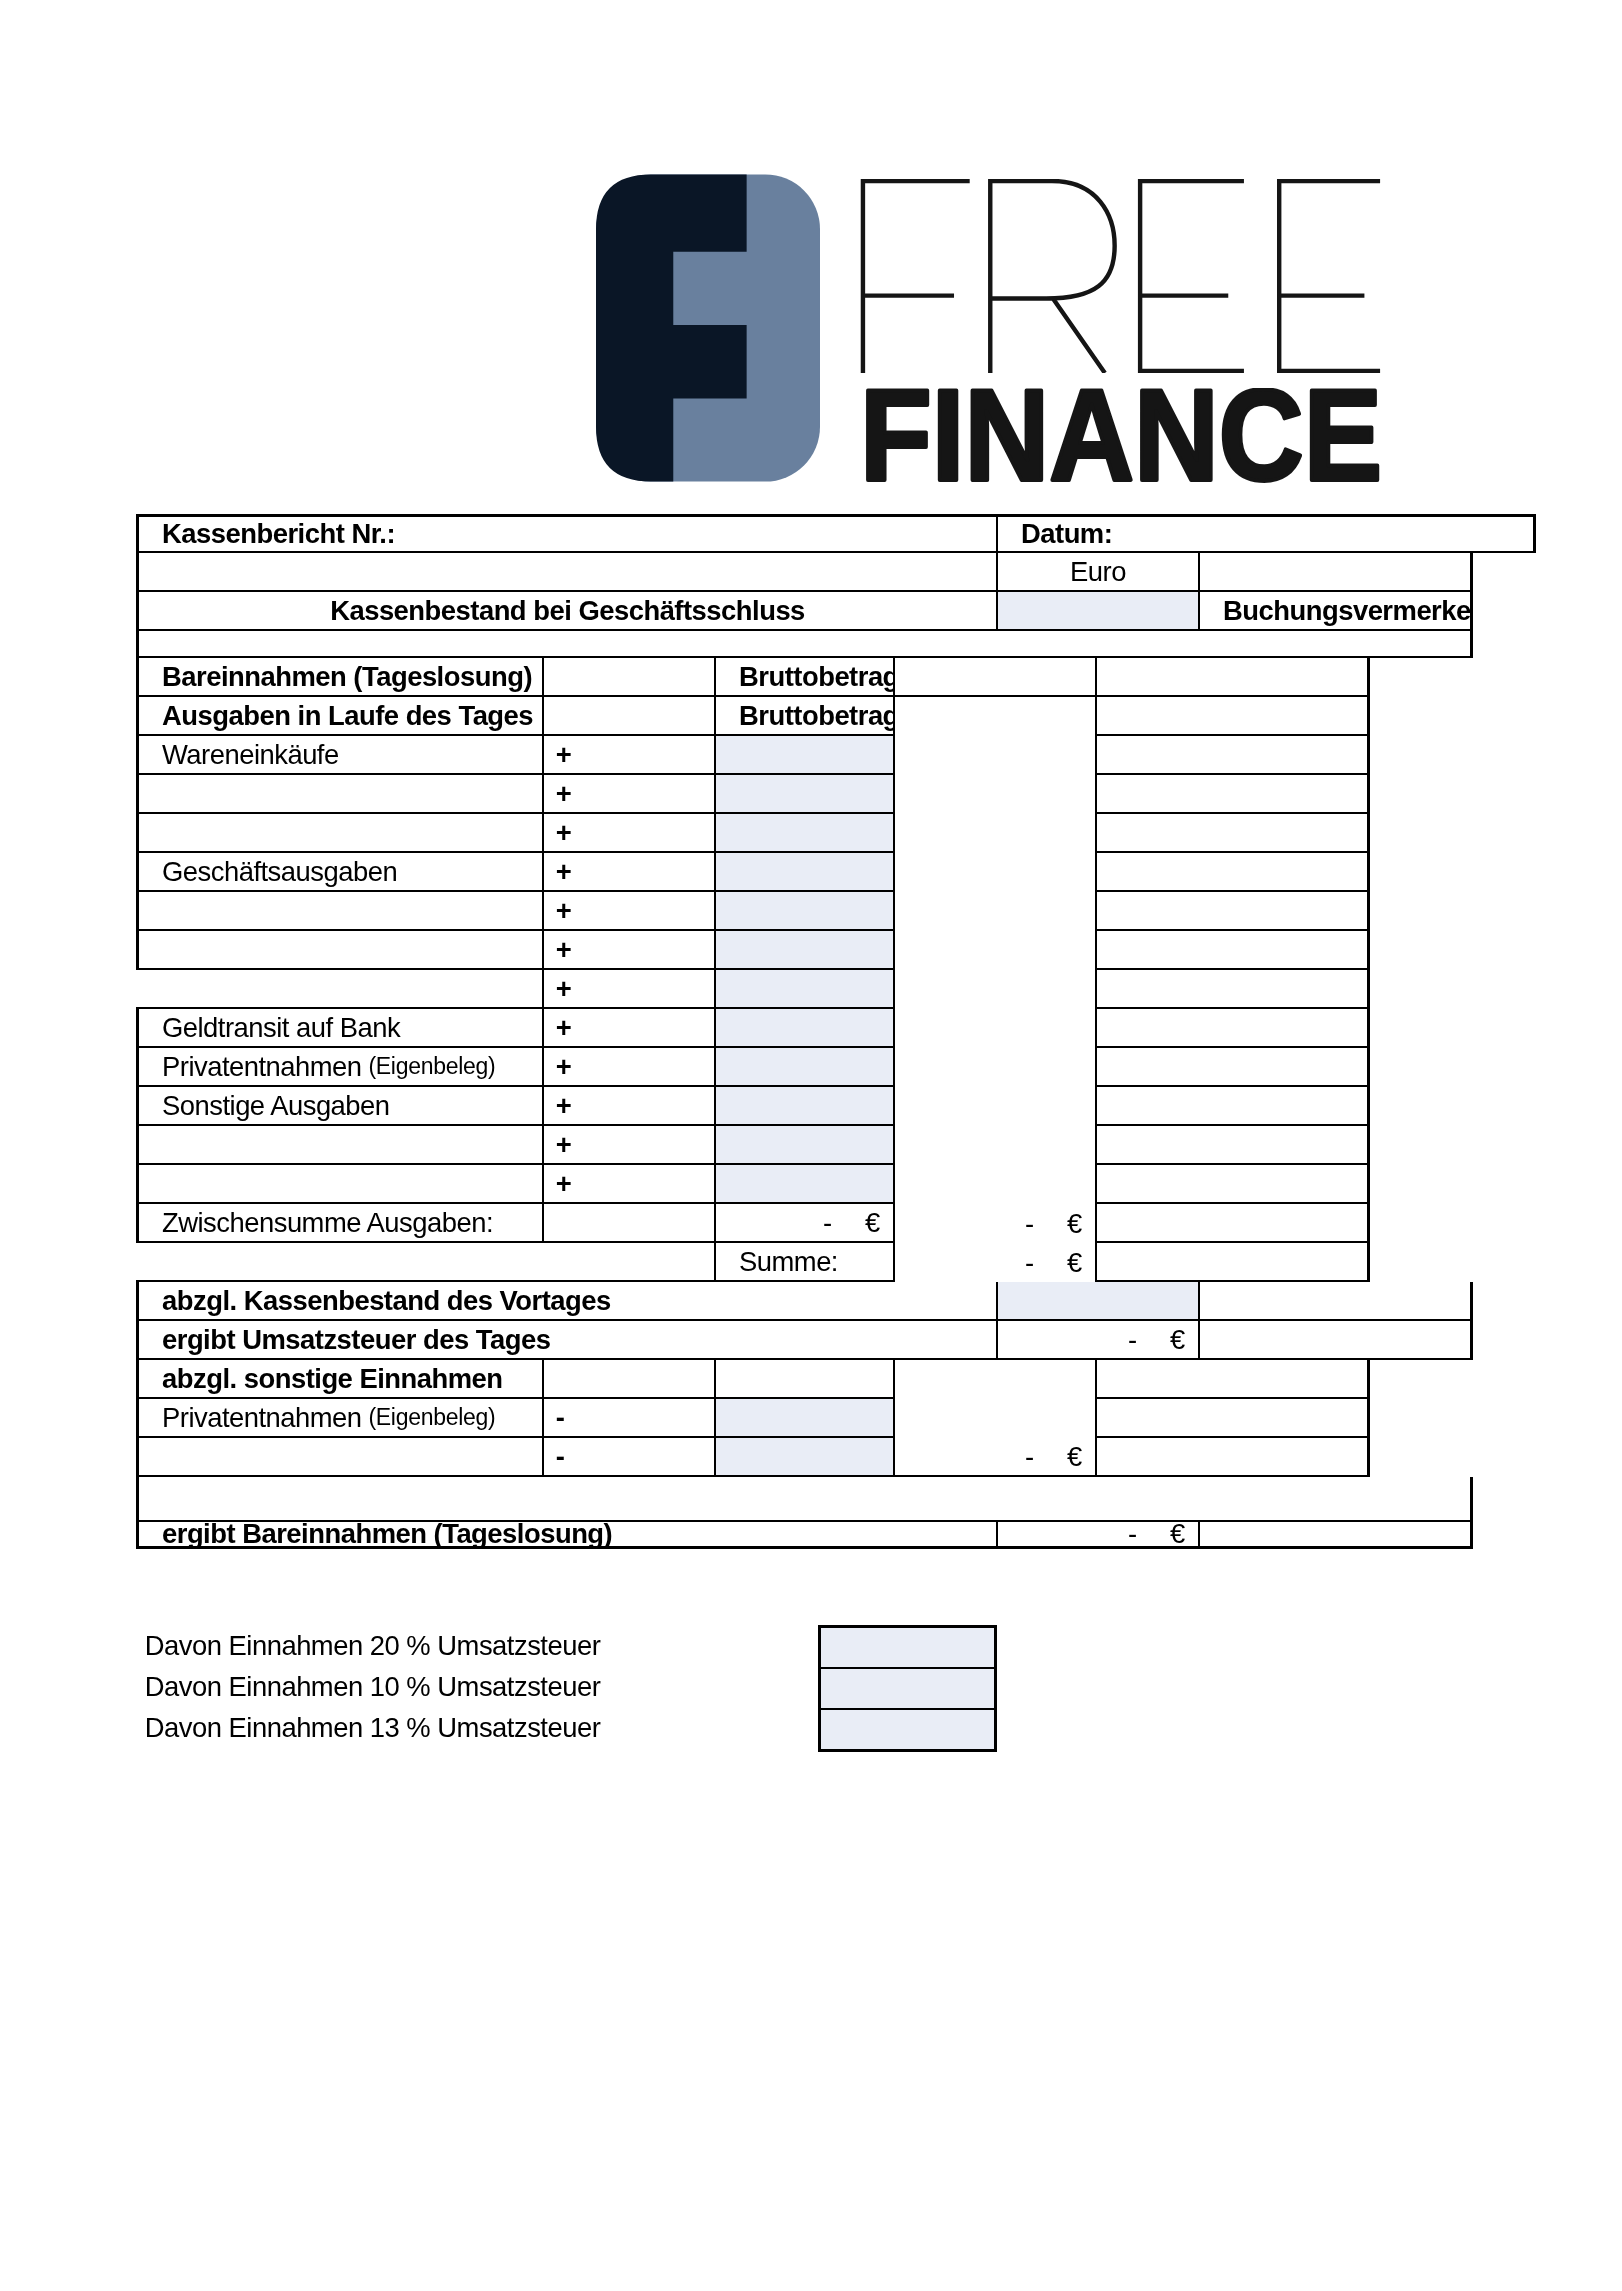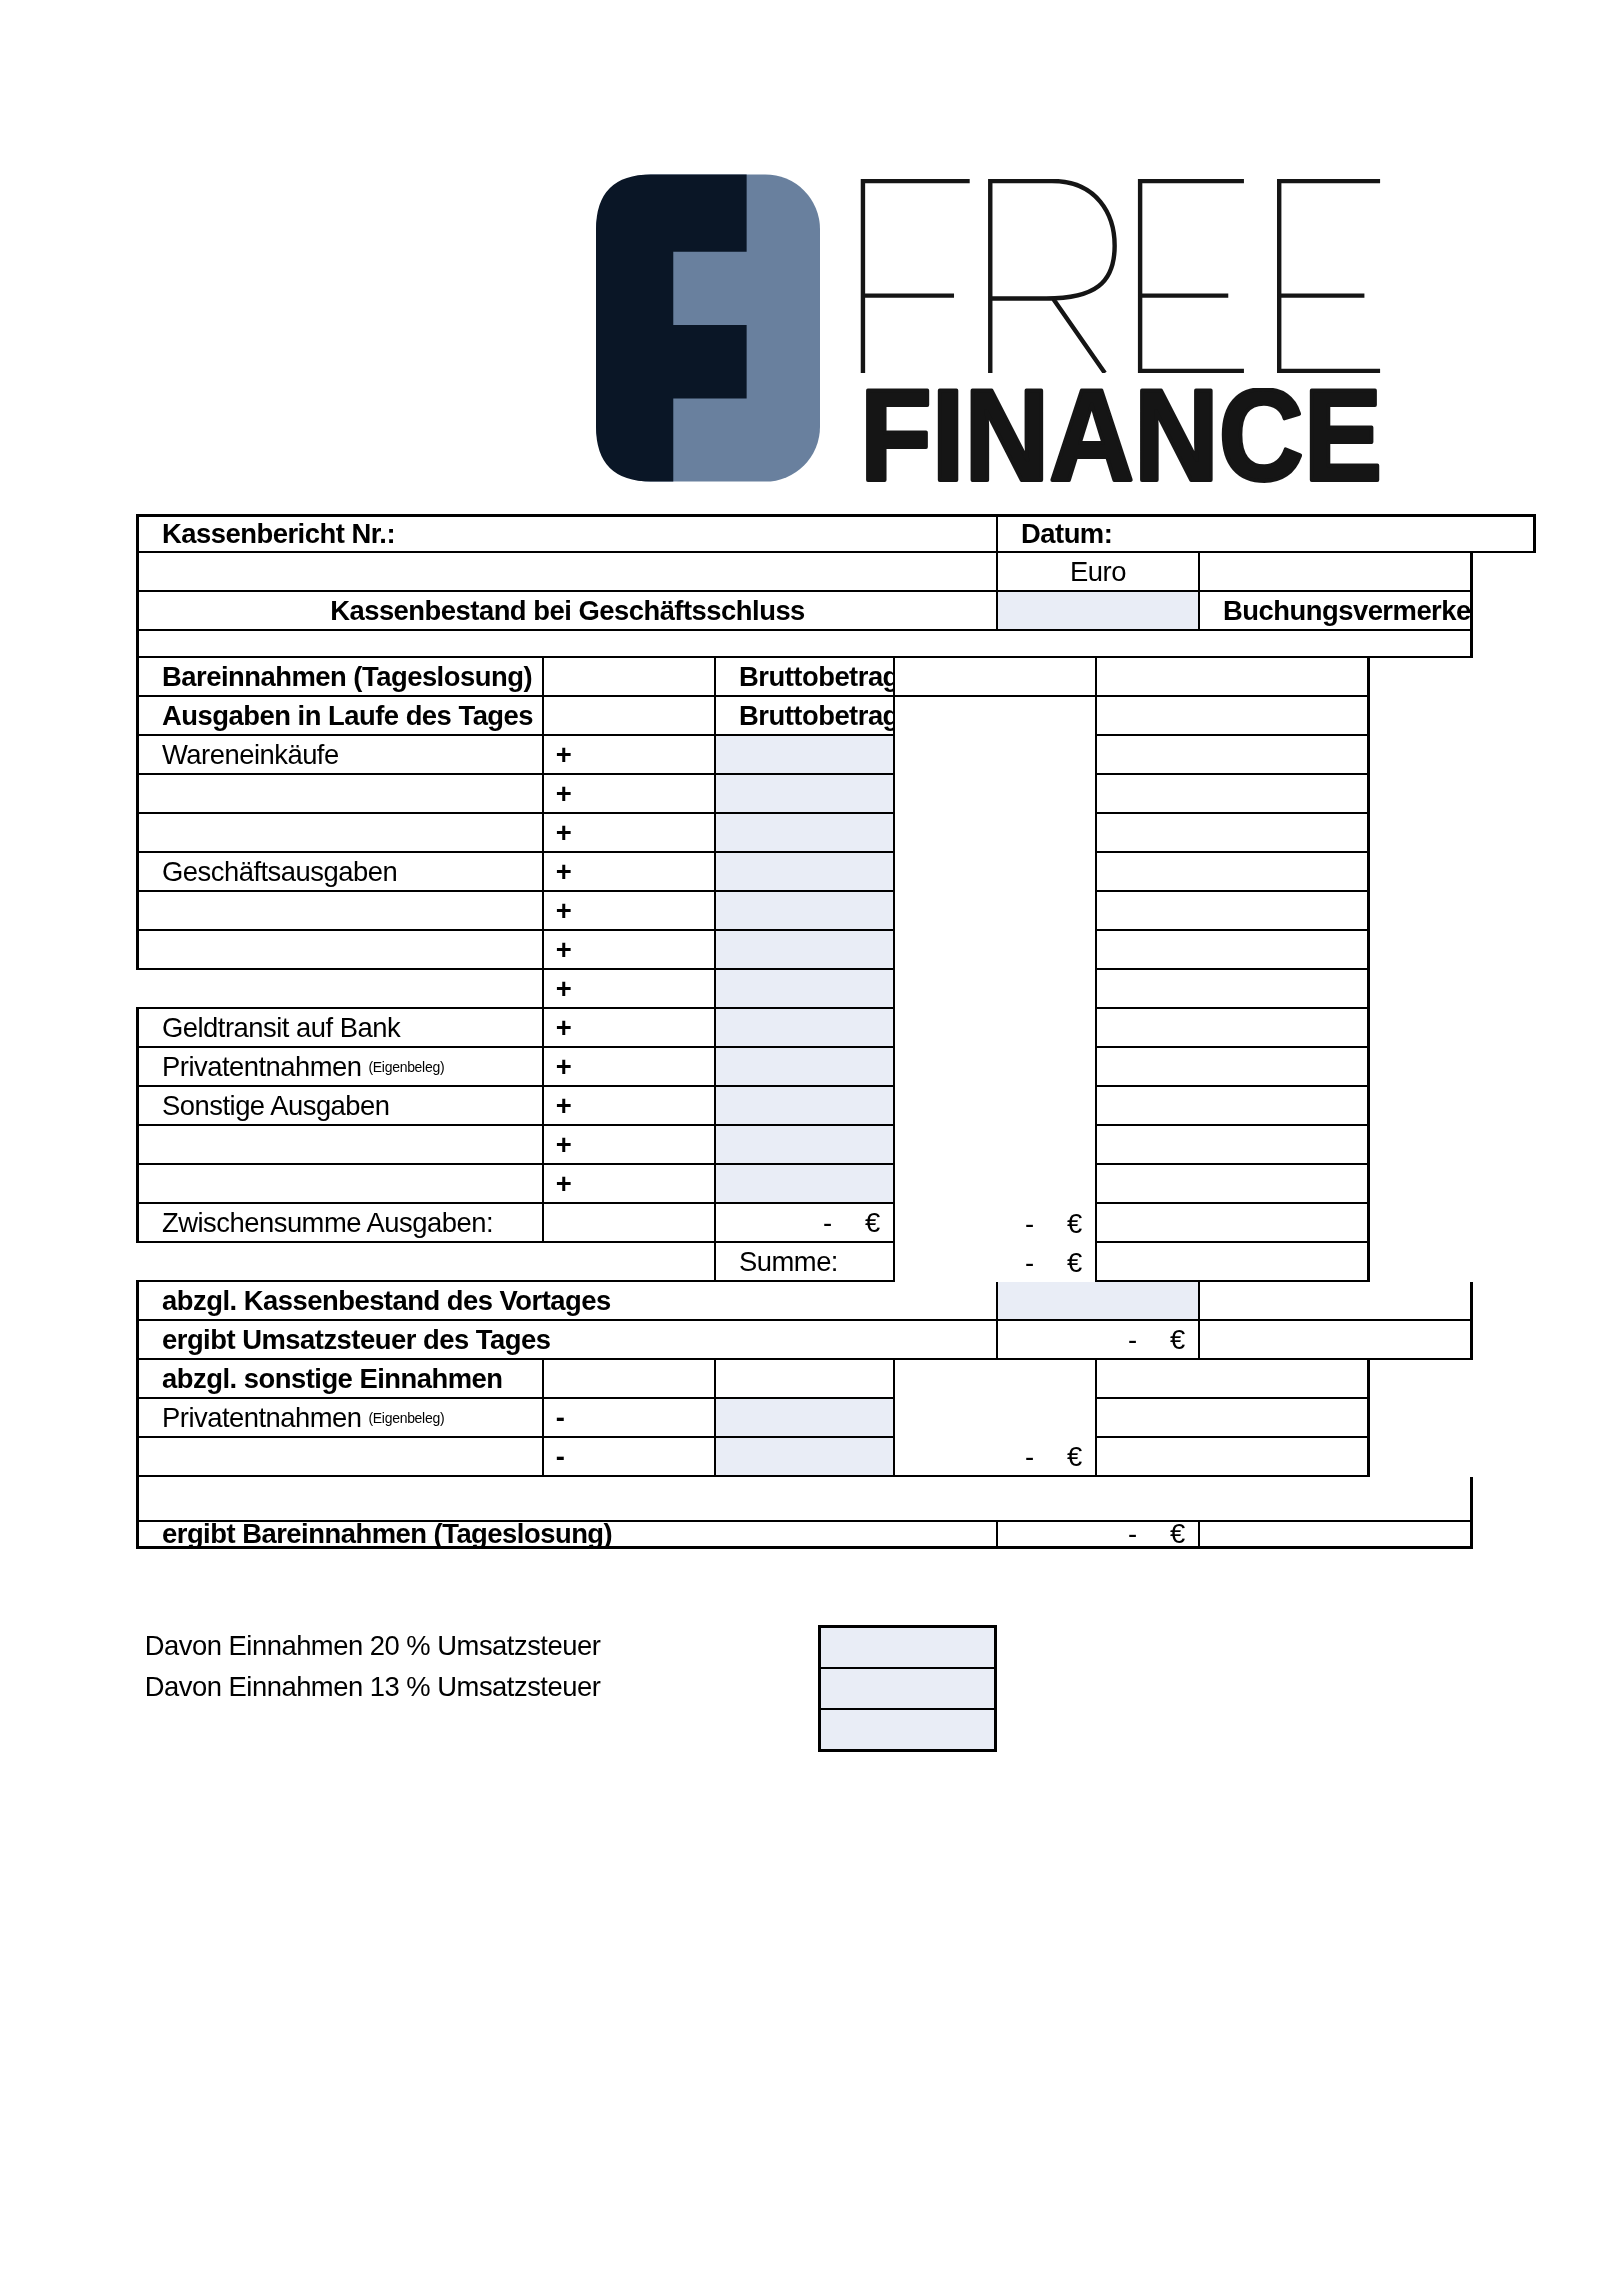--- a/index.html
+++ b/index.html
@@ -27,21 +27,21 @@
   .brx{border-right-width:3.9px}
   .bbx{border-bottom-width:3.9px}
   .nbb{border-bottom:none}
   .nbr{border-right:none}
   .sh{background:var(--shade)}
   .lbl{padding-left:23px;font-size:27.4px;letter-spacing:-0.5px}
   .b{font-weight:bold}
   .ctr{justify-content:center;padding-left:0}
   .op{padding-left:11.8px;font-size:27.4px;font-weight:bold}
   .acc{justify-content:flex-end;gap:33px;padding-right:12.7px;font-size:27.4px}
-  .note{font-size:14px;margin-left:6.9px;letter-spacing:-0.3px}
+  .note{font-size:23px;margin-left:6.9px;letter-spacing:-0.3px}
   
   .vat{position:absolute;left:136px;top:1625px;width:980px;text-align:right;}
   .vat-line{height:41px;display:flex;align-items:center;padding-left:8.8px;
             font-size:27.4px;letter-spacing:-0.5px}
   .vat-boxes{position:absolute;left:682px;top:0;width:179px;box-sizing:border-box;
              border:3.9px solid var(--bd);}
   .vat-box{height:39px;background:var(--shade);border-bottom:2.9px solid var(--bd)}
   .vat-box:last-child{border-bottom:none}
 </style>
 </head>
@@ -274,20 +274,21 @@
     <div class="cell c4 acc bbx">
       <span>-</span>
       <span>€</span>
     </div>
     <div class="cell c5 brx bbx"></div>
   </div>
 </div>
 
 <div class="vat">
   <div class="vat-line">Davon Einnahmen 20 % Umsatzsteuer</div>
+  <div class="vat-line">Davon Einnahmen 10 % Umsatzsteuer</div>
   <div class="vat-line">Davon Einnahmen 13 % Umsatzsteuer</div>
   <div class="vat-boxes">
     <div class="vat-box"></div>
     <div class="vat-box"></div>
     <div class="vat-box"></div>
   </div>
 </div>
 
 
 </body></html>

